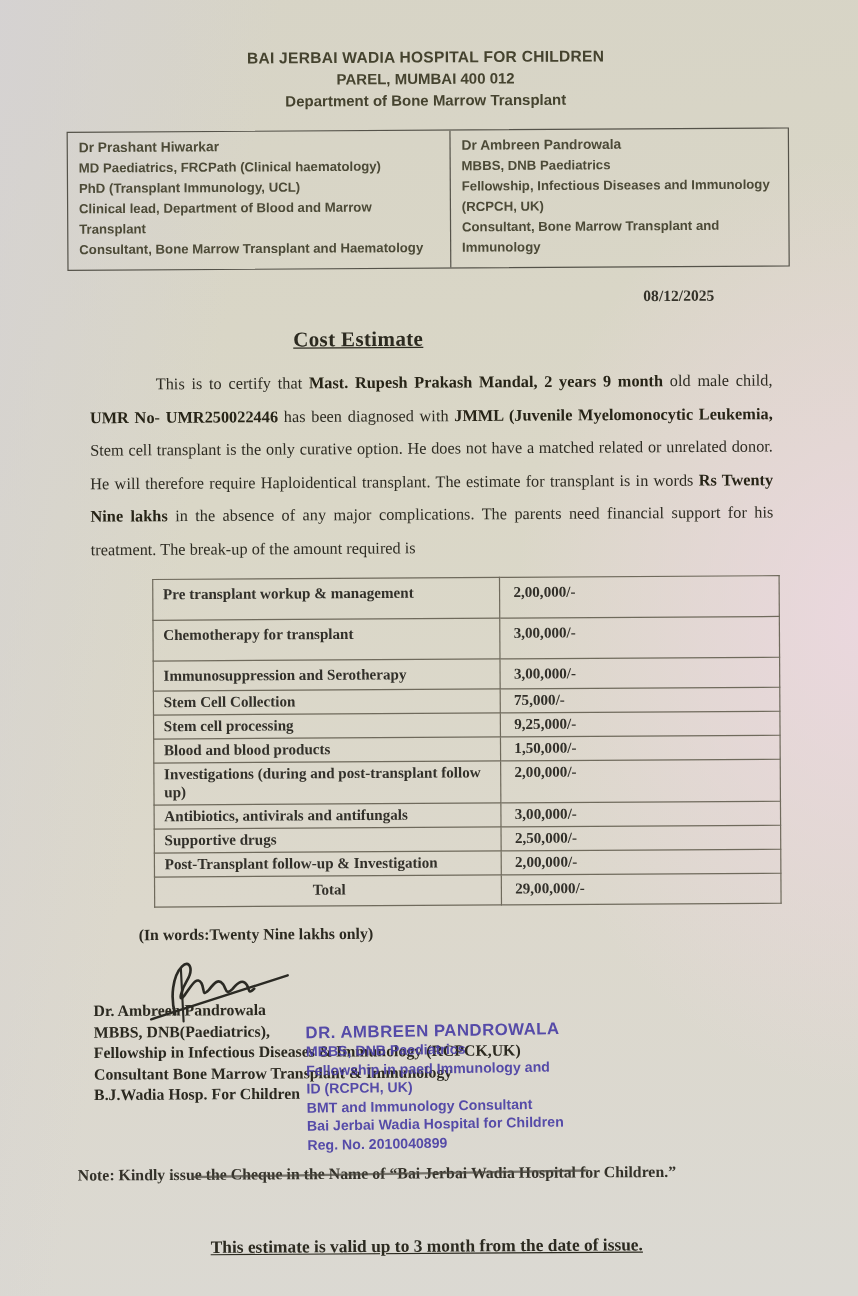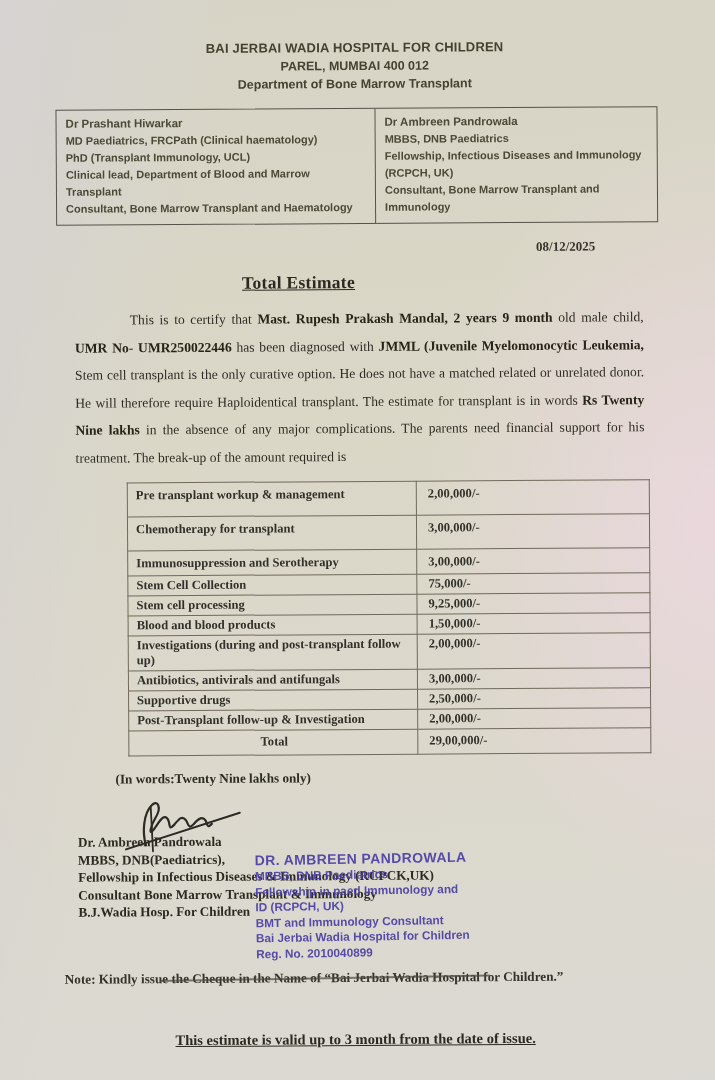--- a/index.html
+++ b/index.html
@@ -94,21 +94,21 @@
           <div>MBBS, DNB Paediatrics</div>
           <div>Fellowship, Infectious Diseases and Immunology (RCPCH, UK)</div>
           <div>Consultant, Bone Marrow Transplant and Immunology</div>
         </div>
     </div>
   </div>
 
   <div class="date-line">08/12/2025</div>
 
   <div class="title-wrap">
-    <span class="title">Total Estimate</span>
+    <span class="title">Cost Estimate</span>
   </div>
 
   <div class="estimate-paragraph" id="para"><span>This is to certify that </span><b>Mast. Rupesh Prakash Mandal, 2 years 9 month</b><span> old male child, </span><b>UMR No- UMR250022446</b><span> has been diagnosed with </span><b>JMML (Juvenile Myelomonocytic Leukemia,</b><span> Stem cell transplant is the only curative option. He does not have a matched related or unrelated donor. He will therefore require Haploidentical transplant. The estimate for transplant is in words </span><b>Rs Twenty Nine lakhs</b><span> in the absence of any major complications. The parents need financial support for his treatment. The break-up of the amount required is</span></div>
 
   <table class="cost">
     <tbody id="cost-body">
         <tr class="tall">
           <td>Pre transplant workup &amp; management</td>
           <td class="amt">2,00,000/-</td>
         </tr>

